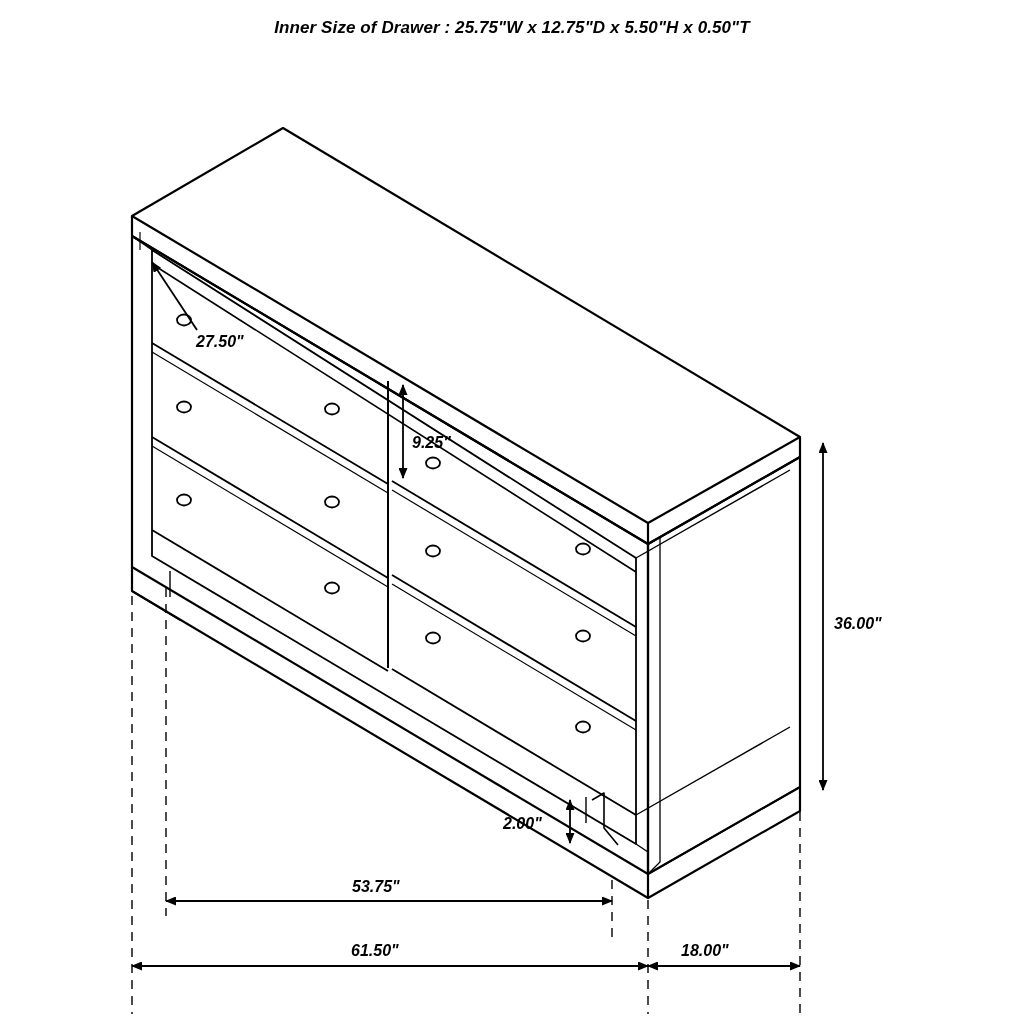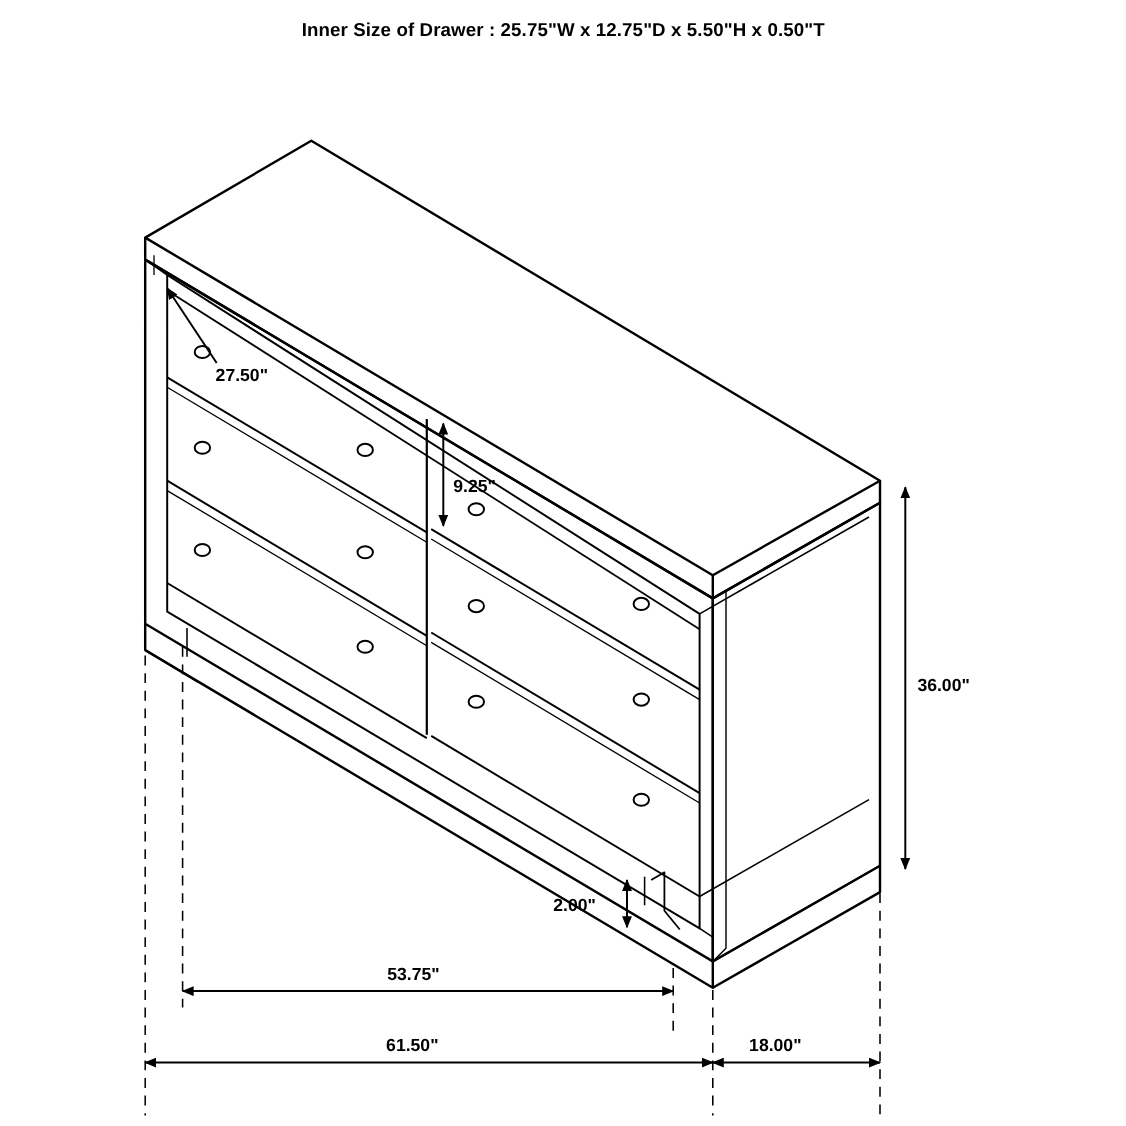--- a/index.html
+++ b/index.html
@@ -12,20 +12,21 @@
     height: 1024px;
     font-family: "Liberation Sans", sans-serif;
     color: #000000;
     overflow: hidden;
     position: relative;
   }
   #stage {
     position: relative;
     width: 1024px;
     height: 1024px;
+    font-style: italic;
   }
   #title {
     position: absolute;
     top: 18px;
     left: 0;
     width: 1024px;
     text-align: center;
     font-size: 17px;
     font-weight: bold;
     letter-spacing: 0.1px;

